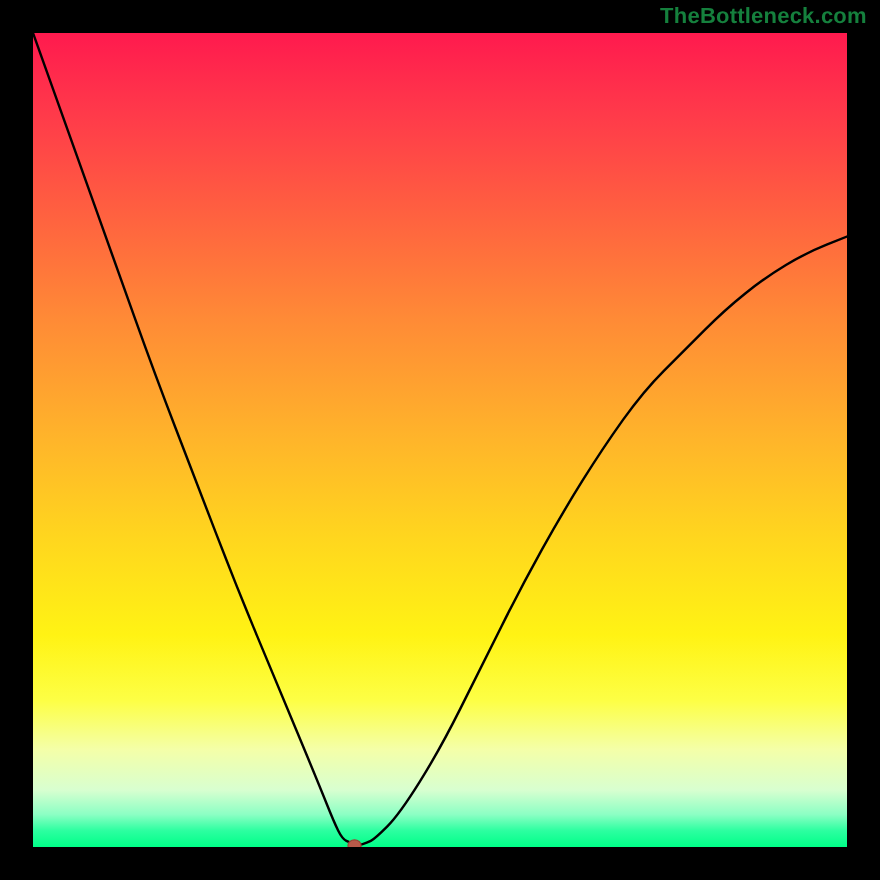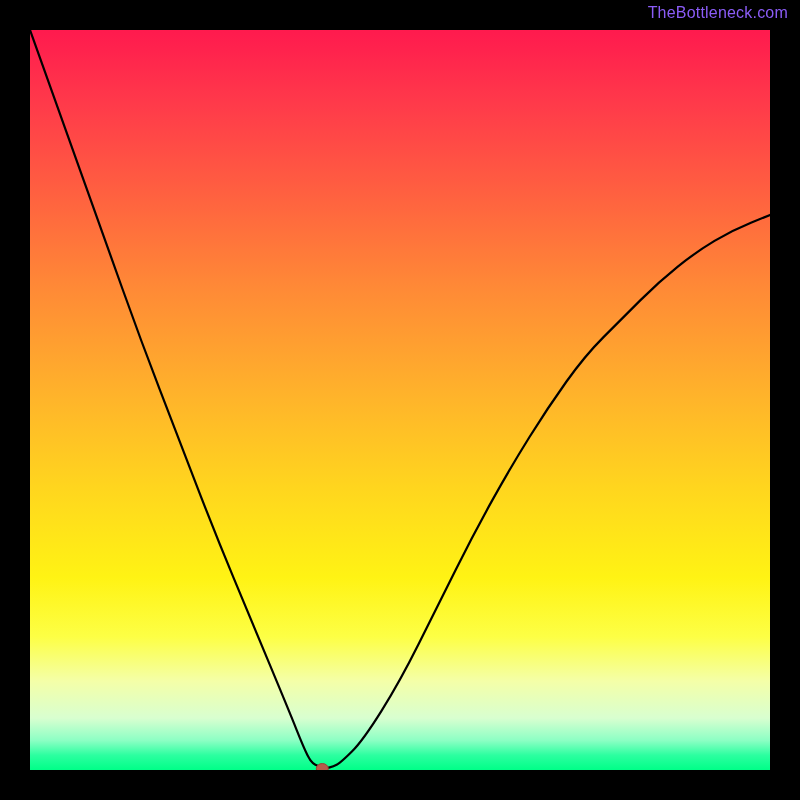--- a/index.html
+++ b/index.html
@@ -8,23 +8,23 @@
     position: relative;
     width: 800px;
     height: 800px;
     background: #000;
   }
   .watermark {
     position: absolute;
     top: 4px;
     right: 12px;
     font-family: Arial, Helvetica, sans-serif;
-    font-size: 16px;
-    font-weight: 400;
-    color: #8b5cf6;
+    font-size: 20px;
+    font-weight: 700;
+    color: #15803d;
     letter-spacing: 0.2px;
     z-index: 10;
   }
   .plot-area {
     position: absolute;
     left: 30px;
     top: 30px;
     width: 740px;
     height: 740px;
     background: linear-gradient(to bottom,

